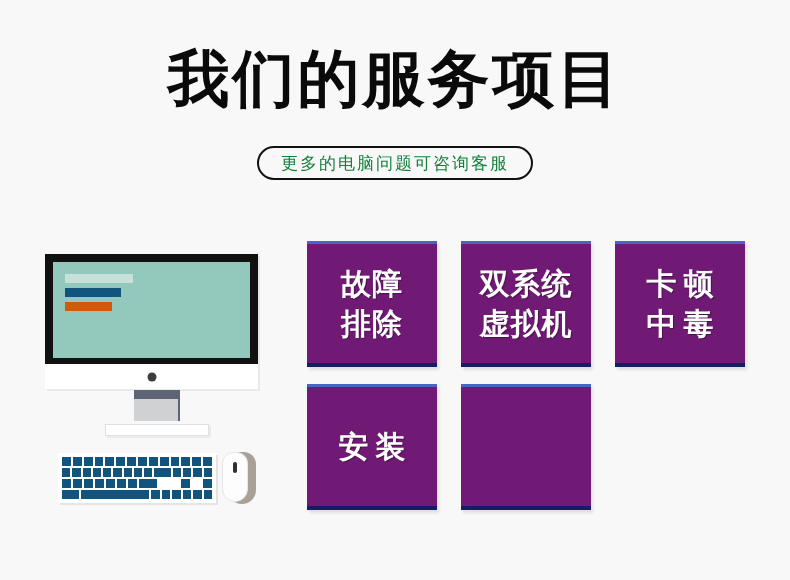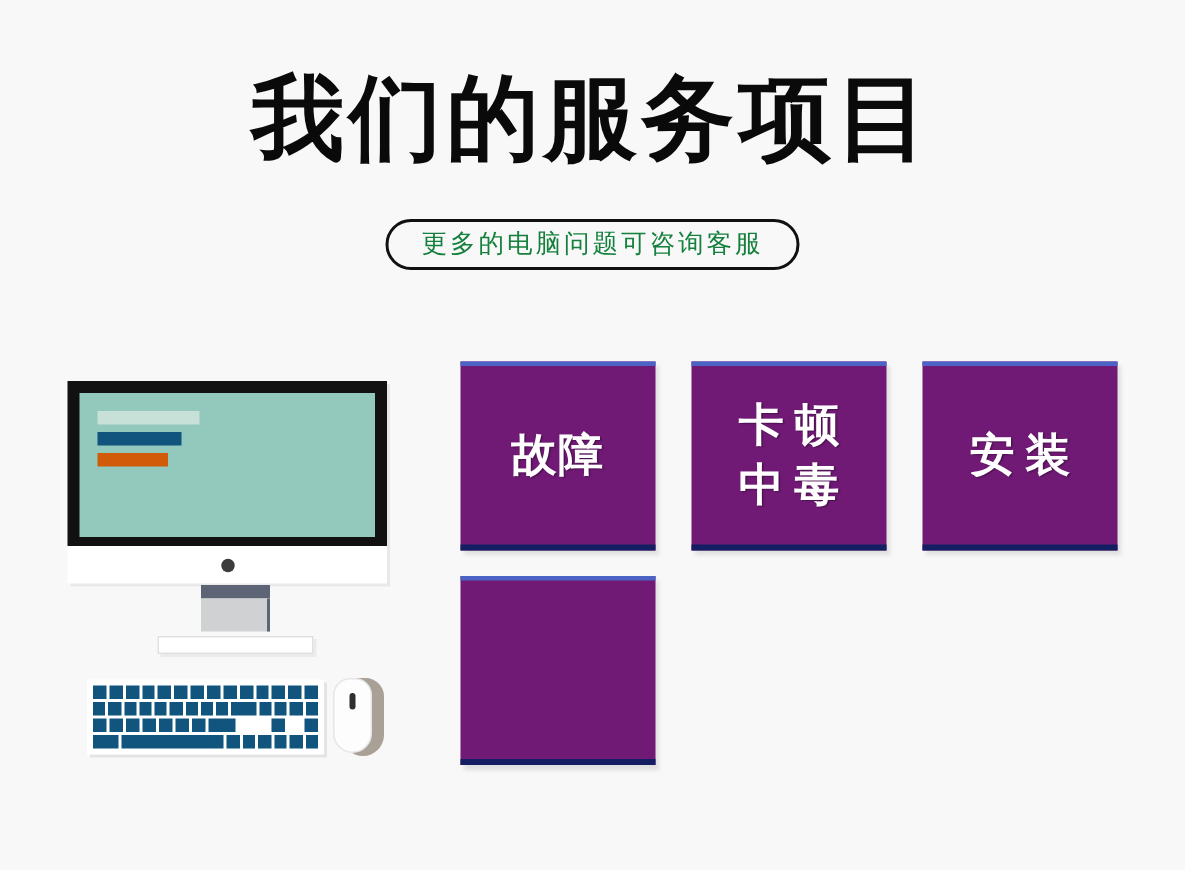--- a/index.html
+++ b/index.html
@@ -345,22 +345,27 @@
         <div class="mouse-wheel"></div>
       </div>
     </div>
 
   </div>
 
   <div id="service-grid">
 
     <div class="service-box">
       <div class="line">故障</div>
-    </div>
-
+      <div class="line">排除</div>
+    </div>
+
+    <div class="service-box">
+      <div class="line">双系统</div>
+      <div class="line">虚拟机</div>
+    </div>
 
     <div class="service-box">
       <div class="line spaced">卡顿</div>
       <div class="line spaced">中毒</div>
     </div>
 
 
     <div class="service-box">
       <div class="line spaced">安装</div>
     </div>

